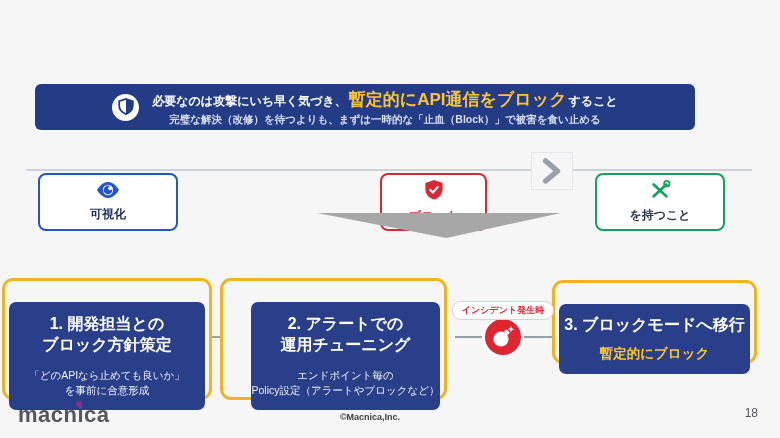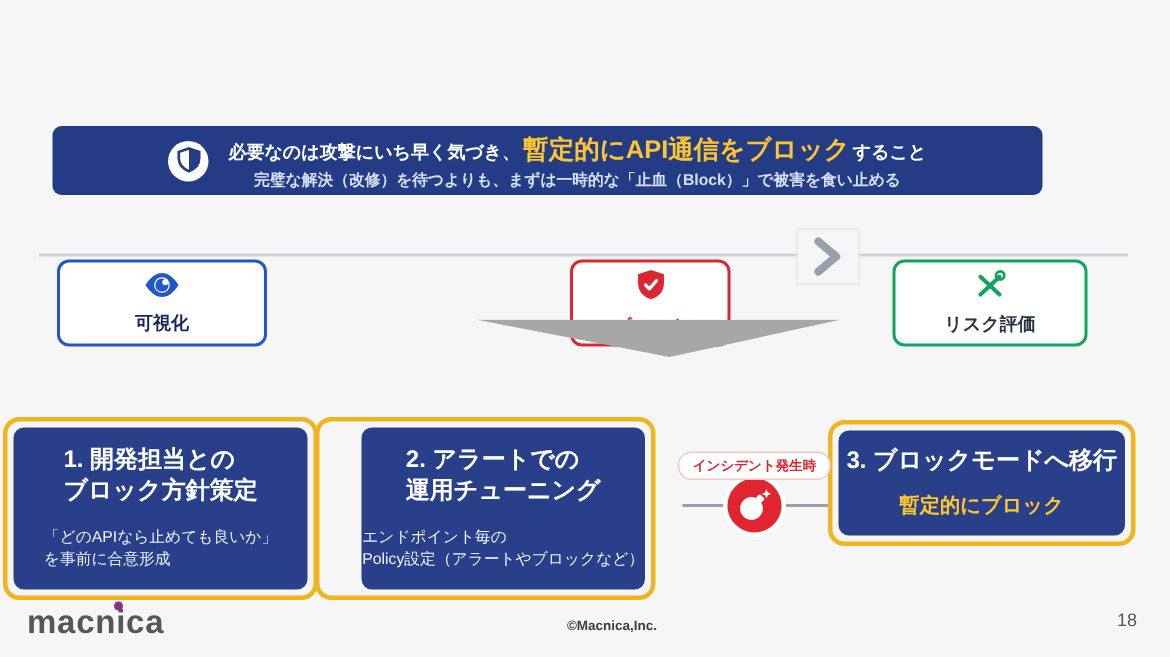--- a/index.html
+++ b/index.html
@@ -45,42 +45,42 @@
 
   
   .big-arrow{position:absolute; left:317px; top:213px; width:244px; height:25px;
              background:#a7a7a7; clip-path:polygon(0 0,100% 0,53% 100%);}
 
   
   .ybox{position:absolute; border:3px solid #f1b41f; border-radius:11px; padding:4px;
         box-sizing:border-box; background:#f6f6f7;}
   .ybox-inner{width:100%; height:100%; background:#2a3f8a; border-radius:7px;
               display:flex; flex-direction:column; align-items:center; justify-content:center;
-              color:#fff; text-align:left;}
+              color:#fff; text-align:center;margin-top:17px;}
   .rtitle{font-size:16px; font-weight:bold; line-height:1.3; white-space:pre-line;}
   .rsub{font-size:10.5px; line-height:1.45; white-space:pre-line; color:#eef1fa; margin-top:12px;}
   .rsub-yellow{font-size:13.5px; font-weight:bold; color:#ffc52e; margin-top:10px; white-space:pre-line;}
   #boxA{left:2px;   top:278px; width:210px; height:122px;}
-  #boxB{left:210px; top:278px; width:227px; height:122px;padding-left:28px;}
+  #boxB{left:220px; top:278px; width:227px; height:122px;padding-left:28px;}
   #boxC{left:552px; top:280px; width:205px; height:84px;}
   .bline1{position:absolute; left:212px; top:336px; width:16px;  height:2px; background:#9aa0a8;}
   .bline2{position:absolute; left:455px; top:336px; width:115px; height:2px; background:#9aa0a8;}
   .bomb{position:absolute; left:482px; top:316px; width:42px; height:42px; border-radius:50%;
         background:#e02531; border:3px solid #fff; box-sizing:border-box;
         display:flex; align-items:center; justify-content:center; z-index:2;}
   .pill{position:absolute; left:503px; top:301px; transform:translateX(-50%);
         background:#fff; border:1px solid #f2c7c7; border-radius:9px; padding:2px 9px;
         font-size:9px; font-weight:bold; color:#e02531; white-space:nowrap; z-index:3;}
 
   
   .logo{position:absolute; left:18px; top:404px; font-size:22px; font-weight:bold;
         color:#55565a; letter-spacing:0.5px; line-height:1;}
   .logo-dot{position:absolute; left:58px; top:-3px; width:6px; height:6px;
             border-radius:50%; background:#8d2d8f;}
-  .copyright{position:absolute; left:408px; top:412px; transform:translateX(-50%);
+  .copyright{position:absolute; left:370px; top:412px; transform:translateX(-50%);
              font-size:9px; font-weight:bold; color:#3e3e40;}
   .pagenum{position:absolute; right:22px; top:406px; font-size:12px; color:#55565a;}
 </style>
 </head>
 <body>
 
 <div id="slide">
 
 
   <div class="banner">
@@ -139,21 +139,21 @@
   <div class="fbox fb-green" id="fbox4">
     <span>
       <svg width="22" height="20" viewBox="0 0 24 22">
         <g stroke="#12a35e" stroke-width="3" stroke-linecap="round" fill="none">
           <path d="M5 18 L19 5"></path>
           <path d="M5 5 L19 18"></path>
         </g>
         <circle cx="19.5" cy="4" r="3" fill="none" stroke="#12a35e" stroke-width="2"></circle>
       </svg>
     </span>
-    <span class="flabel fl-dark">リスク評価</span>
+    <span class="flabel fl-dark">を持つこと</span>
   </div>
 
   <div class="big-arrow"></div>
 
   <div class="bline1"></div>
   <div class="bline2"></div>
 
   <div class="ybox" id="boxA">
     <div class="ybox-inner">
       <div class="rtitle">1. 開発担当との

